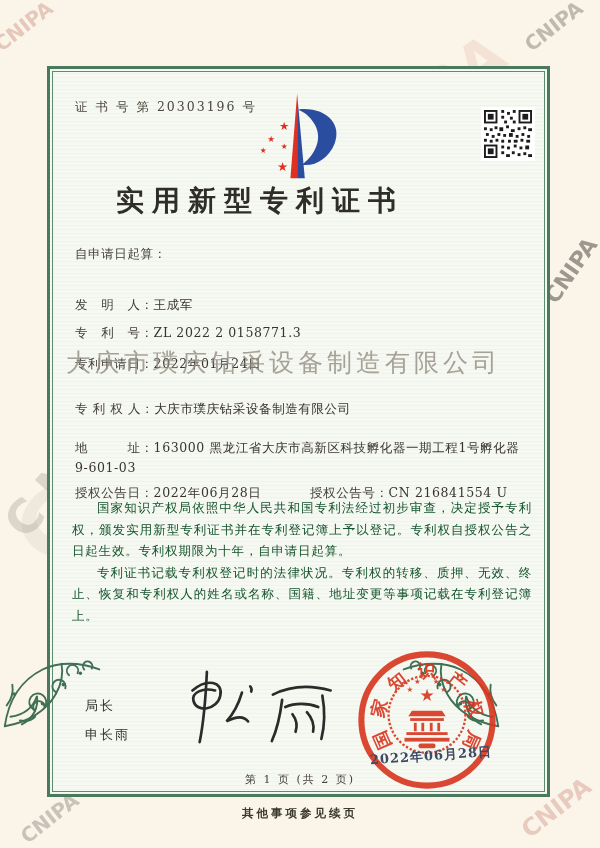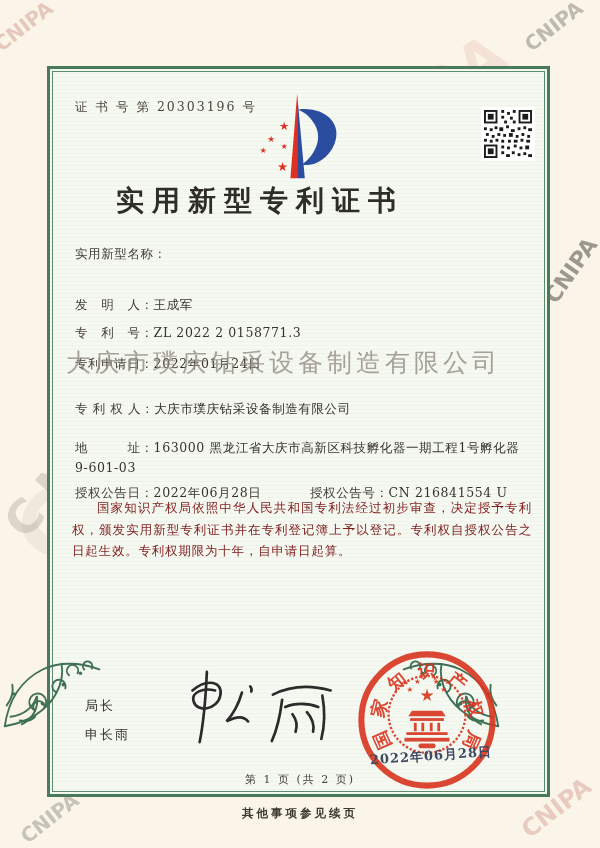--- a/index.html
+++ b/index.html
@@ -71,21 +71,21 @@
                                 #bdb9b3 21px 28px, #ceca c4 28px 35px);
     background-blend-mode:multiply;
   }
   .seg1{ width:66px; } .seg2{ width:38px; } .seg3{ width:26px; }
 
   .company-wm{ position:absolute; left:66px; top:346px; font-size:25px; letter-spacing:4px;
                color:rgba(146,140,130,.8); white-space:nowrap; z-index:5; }
 
   
   .body-text{ position:absolute; left:72px; top:497px; width:460px;
-              font-size:12.5px; line-height:21.5px; color:#7f1d1d;
+              font-size:12.5px; line-height:21.5px; color:#14532d;
               text-align:justify; letter-spacing:.8px; }
   .body-text p{ text-indent:2em; }
 
   
   .director{ position:absolute; left:85px; top:691px; font-size:13px; color:#33312b;
              line-height:29px; letter-spacing:2px; }
   .signature{ position:absolute; left:178px; top:662px; width:165px; height:90px; }
   .seal{ position:absolute; left:352px; top:645px; width:150px; height:150px; opacity:.9; }
   .seal-date{ position:absolute; left:356px; top:747px; width:150px; text-align:center;
               font-size:13px; font-weight:bold; color:#3f4a63; letter-spacing:1px;
@@ -223,21 +223,21 @@
       <rect x="29" y="43" width="3" height="3"></rect>
         <rect x="35" y="45" width="3" height="3"></rect>
         <rect x="41" y="44" width="3" height="3"></rect>
       <rect x="46" y="46" width="4" height="3"></rect>
     </g>
   </svg>
 
   <div class="title">实用新型专利证书</div>
 
   <div class="row row-name">
-    <span class="lbl">实用新型名称：</span>
+    <span class="lbl">自申请日起算：</span>
     <span class="mosaic-seg seg1"></span><span class="mosaic-seg seg2"></span><span class="mosaic-seg seg3"></span>
   </div>
 
   <div class="row row-inventor">
     <span class="lbl">发　明　人：</span><span class="val">王成军</span>
   </div>
 
   <div class="row row-patno">
     <span class="lbl">专　利　号：</span><span class="val">ZL 2022 2 0158771.3</span>
   </div>
@@ -258,20 +258,21 @@
 
   <div class="row row-grant">
     <span class="lbl">授权公告日：</span><span class="val">2022年06月28日</span>
     <span class="grant-no">
       <span class="lbl">授权公告号：</span><span class="val">CN 216841554 U</span>
     </span>
   </div>
 
   <div class="body-text">
     <p>国家知识产权局依照中华人民共和国专利法经过初步审查，决定授予专利权，颁发实用新型专利证书并在专利登记簿上予以登记。专利权自授权公告之日起生效。专利权期限为十年，自申请日起算。</p>
+    <p>专利证书记载专利权登记时的法律状况。专利权的转移、质押、无效、终止、恢复和专利权人的姓名或名称、国籍、地址变更等事项记载在专利登记簿上。</p>
   </div>
 
   <div class="director">
     <div>局长</div>
     <div>申长雨</div>
   </div>
 
   <svg class="signature" viewBox="0 0 160 80">
     <g fill="none" stroke="#2b2b2b" stroke-width="2.6" stroke-linecap="round">
       <path d="M28,6 C27,28 25,54 21,74"></path>

